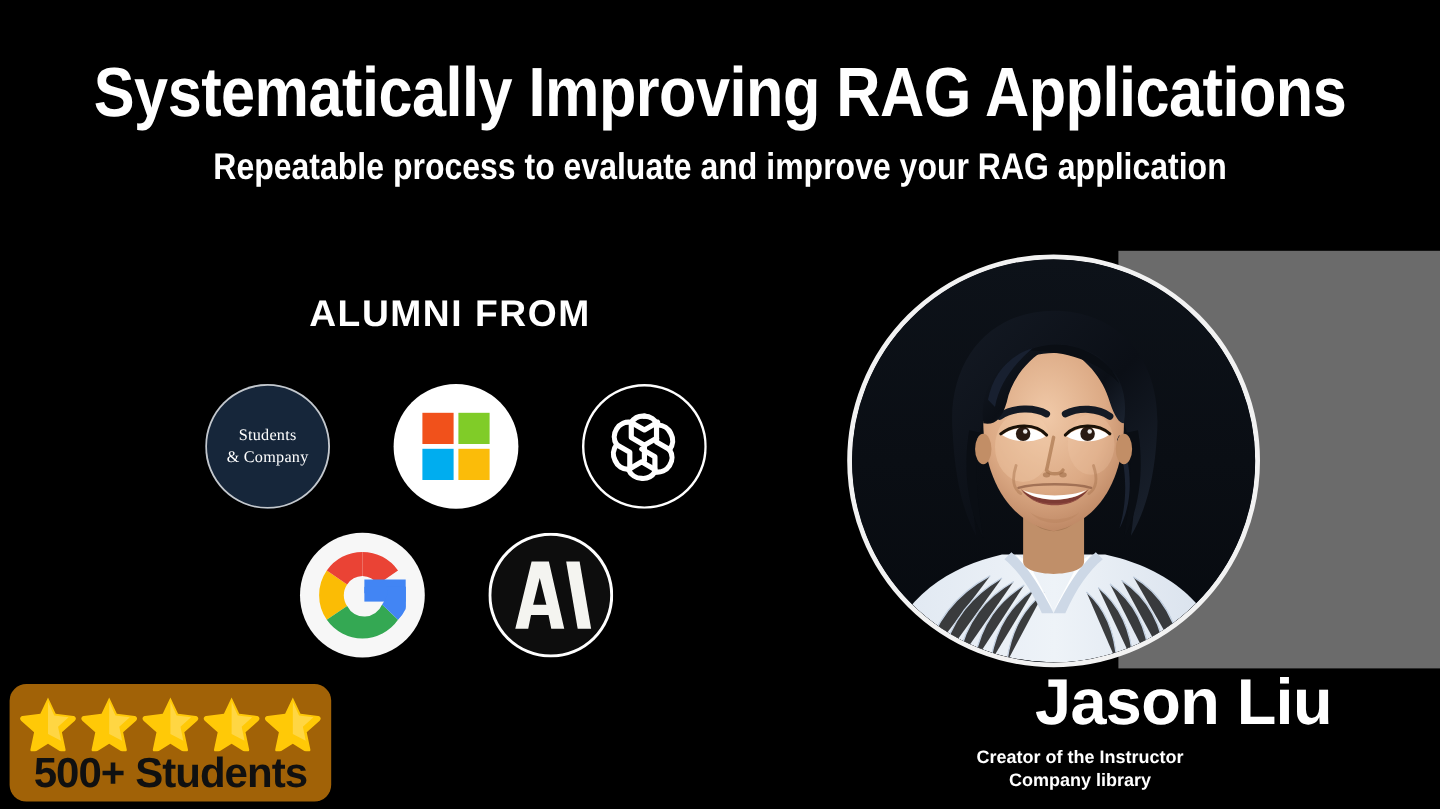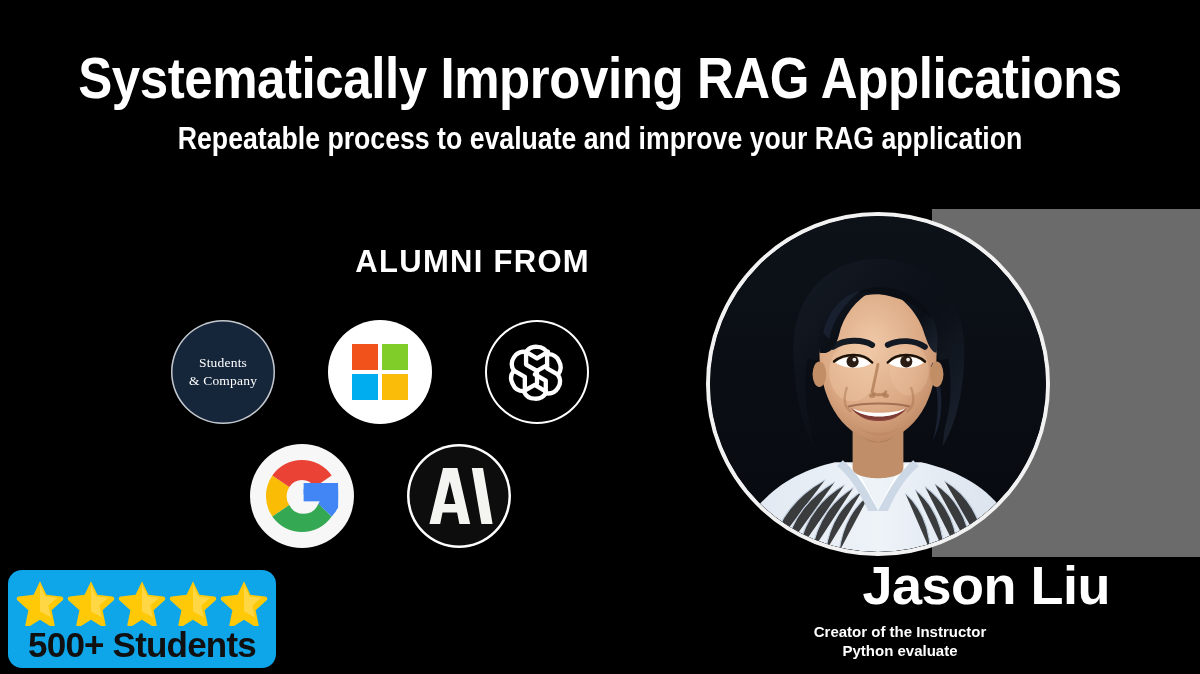--- a/index.html
+++ b/index.html
@@ -59,21 +59,21 @@
     transform-origin: 50% 50%;
     white-space: nowrap;
   }
 
   
   .alumni-label {
     position: absolute;
     left: 160px;
     top: 232px;
     width: 430px;
-    text-align: right;
+    text-align: center;
     color: #ffffff;
     font-weight: bold;
     font-size: 31px;
     letter-spacing: 1.3px;
   }
 
   .logo-grid {
     position: absolute;
     left: 160px;
     top: 300px;
@@ -178,21 +178,21 @@
     line-height: 1.25;
   }
 
   
   .badge {
     position: absolute;
     left: 8px;
     top: 558px;
     width: 268px;
     height: 98px;
-    background: #0ea5e9;
+    background: #a16207;
     border-radius: 14px;
     box-sizing: border-box;
     padding: 8px 10px 6px;
     display: flex;
     flex-direction: column;
     align-items: center;
     justify-content: flex-start;
   }
   .stars {
     display: flex;
@@ -389,21 +389,21 @@
 
         <ellipse cx="112" cy="162" rx="7" ry="13" fill="#c28e66"></ellipse>
         <ellipse cx="232" cy="162" rx="7" ry="13" fill="#c28e66"></ellipse>
       </g>
     </svg>
   </div>
 
   <div class="speaker-name">Jason Liu</div>
   <div class="speaker-role">
     <div>Creator of the Instructor</div>
-    <div>Python evaluate</div>
+    <div>Company library</div>
   </div>
 
   <div class="badge">
     <div class="stars" id="stars-row">
         <svg class="star" width="50" height="48" viewBox="0 0 24 24">
           <path d="M12 1.6 L15.2 8.4 L22.6 9.3 C23.6 9.45 24 10.6 23.2 11.3 L17.8 16.1 L19.3 23.2 C19.5 24.2 18.5 24.9 17.6 24.4 L12 20.9 L6.4 24.4 C5.5 24.9 4.5 24.2 4.7 23.2 L6.2 16.1 L0.8 11.3 C0 10.6 0.4 9.45 1.4 9.3 L8.8 8.4 Z" fill="#ffc907"></path>
           <path d="M12 3.4 L14.6 9.1 L20.6 9.9 L16.2 13.8 L17.4 19.6 L12 16.8 Z" fill="#ffd84d" opacity="0.85"></path>
         </svg>
         <svg class="star" width="50" height="48" viewBox="0 0 24 24">
           <path d="M12 1.6 L15.2 8.4 L22.6 9.3 C23.6 9.45 24 10.6 23.2 11.3 L17.8 16.1 L19.3 23.2 C19.5 24.2 18.5 24.9 17.6 24.4 L12 20.9 L6.4 24.4 C5.5 24.9 4.5 24.2 4.7 23.2 L6.2 16.1 L0.8 11.3 C0 10.6 0.4 9.45 1.4 9.3 L8.8 8.4 Z" fill="#ffc907"></path>

